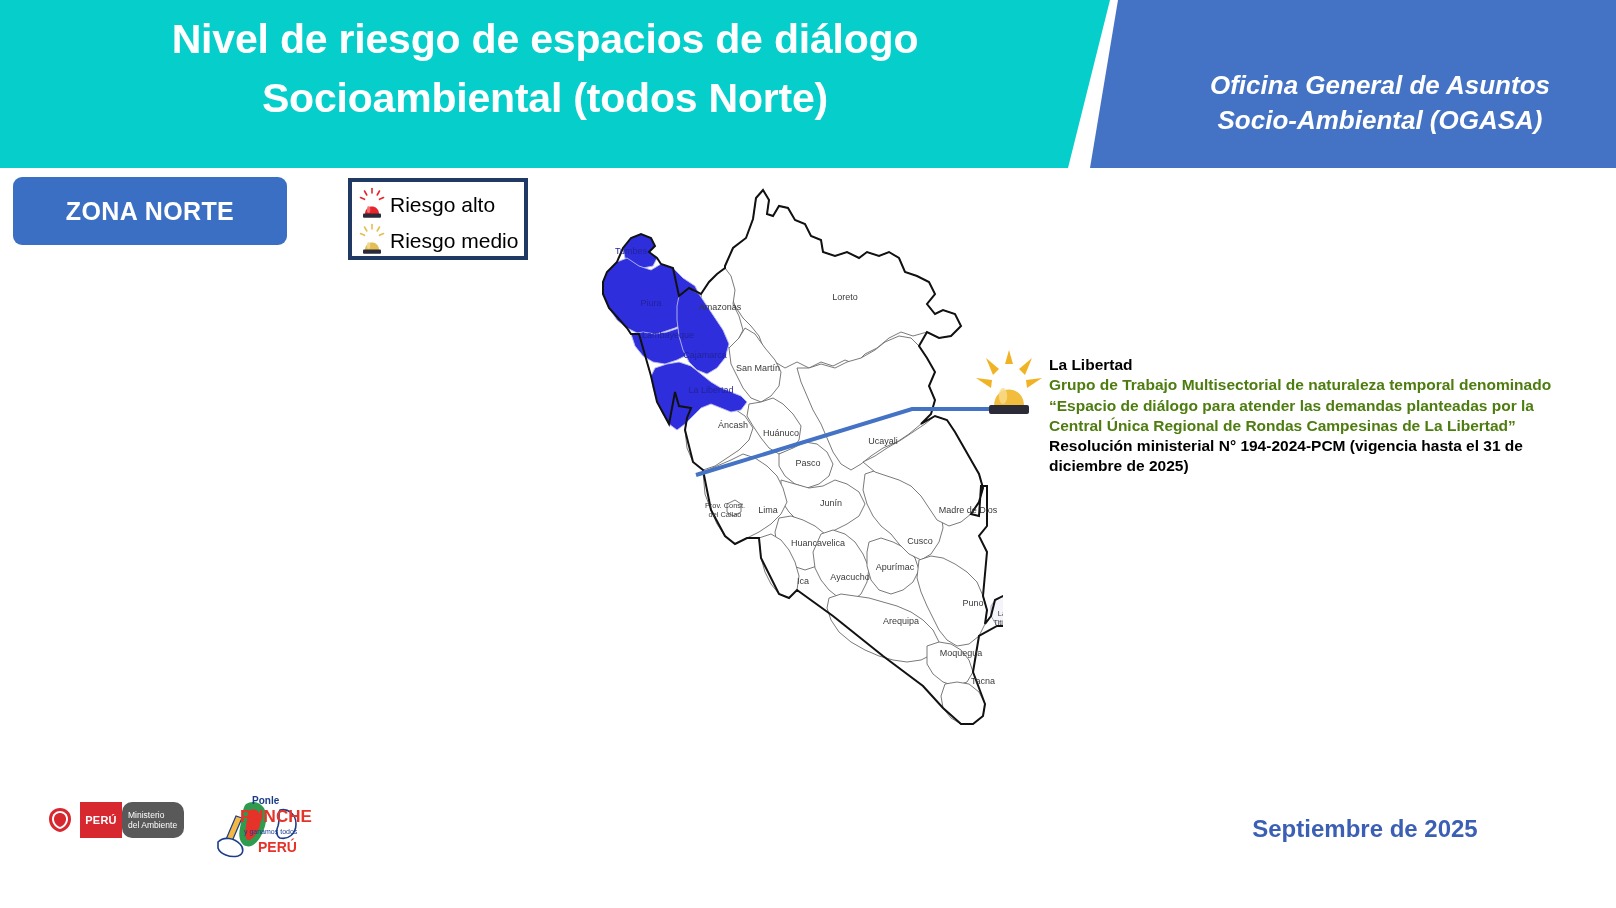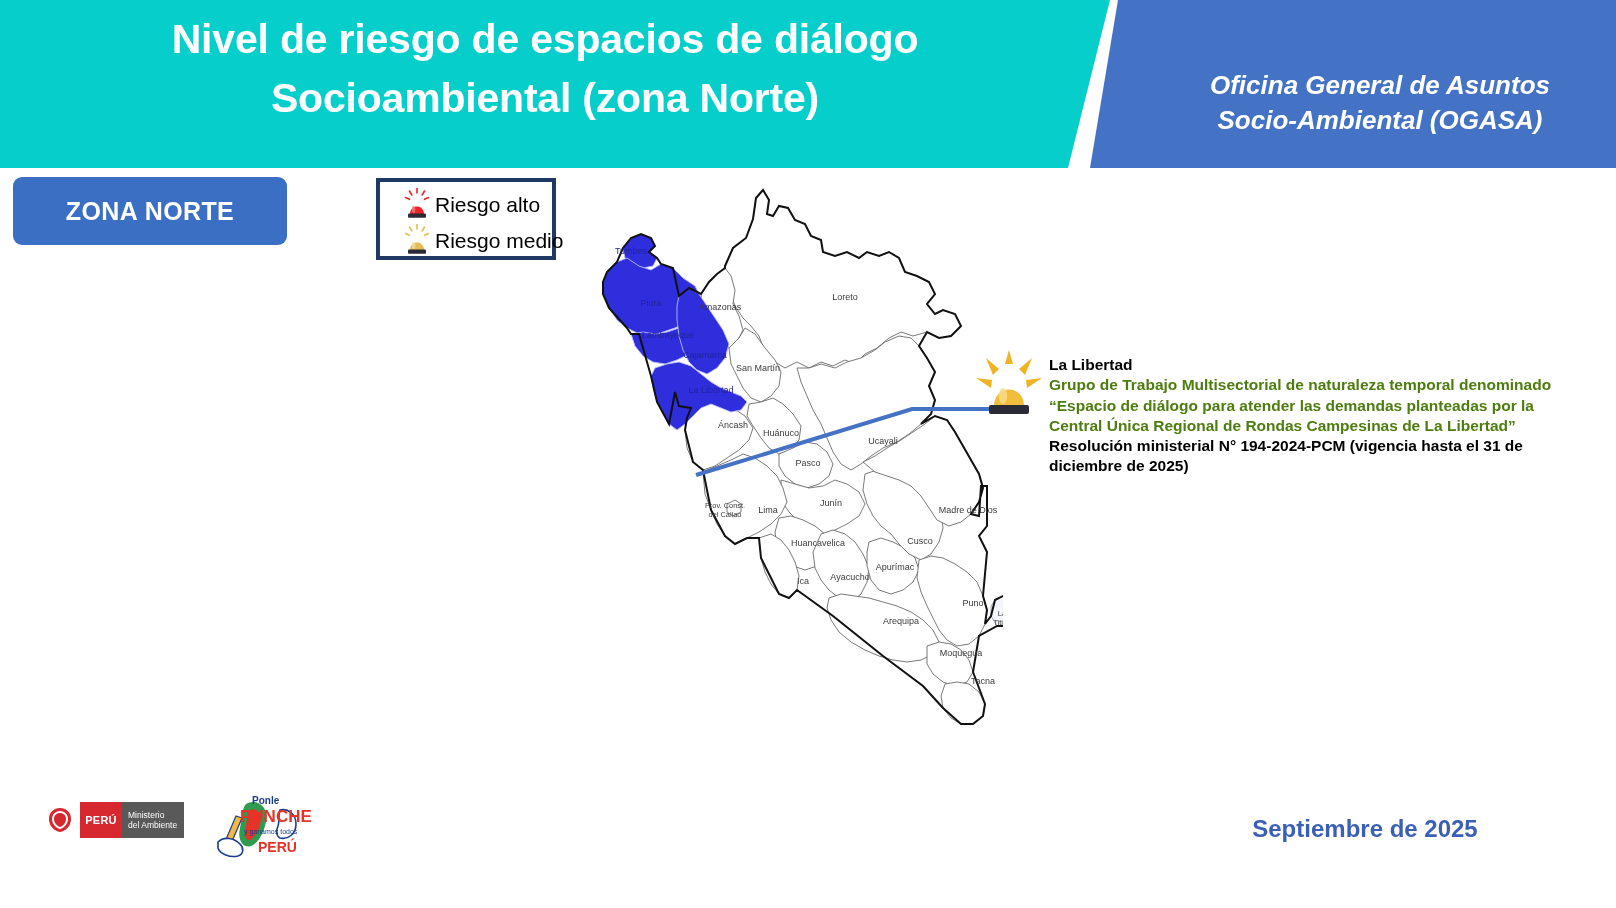--- a/index.html
+++ b/index.html
@@ -89,22 +89,21 @@
   
   #legend-box {
     position: absolute;
     left: 348px;
     top: 178px;
     width: 180px;
     height: 82px;
     background: #ffffff;
     border: 4px solid #1F3864;
     box-sizing: border-box;
-    padding: 4px 3px 3px 22px;
-    margin-left: 28px;
+    padding: 4px 3px 3px 5px;
   }
   .legend-row {
     display: flex;
     align-items: center;
     height: 36px;
     gap: 3px;
   }
   .legend-label {
     font-size: 21px;
     color: #000;
@@ -224,37 +223,38 @@
     flex: 1;
     background: #595959;
     color: #ffffff;
     font-size: 8.5px;
     line-height: 1.22;
     display: flex;
     flex-direction: column;
     justify-content: center;
     padding-left: 6px;
     white-space: pre-line;
+    border-radius: 10px;
   }
   #logo-punche {
     position: absolute;
     left: 206px;
     top: 790px;
     width: 112px;
     height: 72px;
   }
 </style>
 </head>
 <body>
 
 <div id="header-band">
   <div class="band-teal"></div>
   <div class="band-blue"></div>
   <div id="page-title">Nivel de riesgo de espacios de diálogo
-Socioambiental (zona Norte)</div>
+Socioambiental (todos Norte)</div>
   <div id="office-name">Oficina General de Asuntos
 Socio-Ambiental (OGASA)</div>
 </div>
 
 <div id="zone-button">ZONA NORTE</div>
 
 <div id="legend-box">
 
   <div class="legend-row">
     <svg class="siren" viewBox="0 0 30 34">

